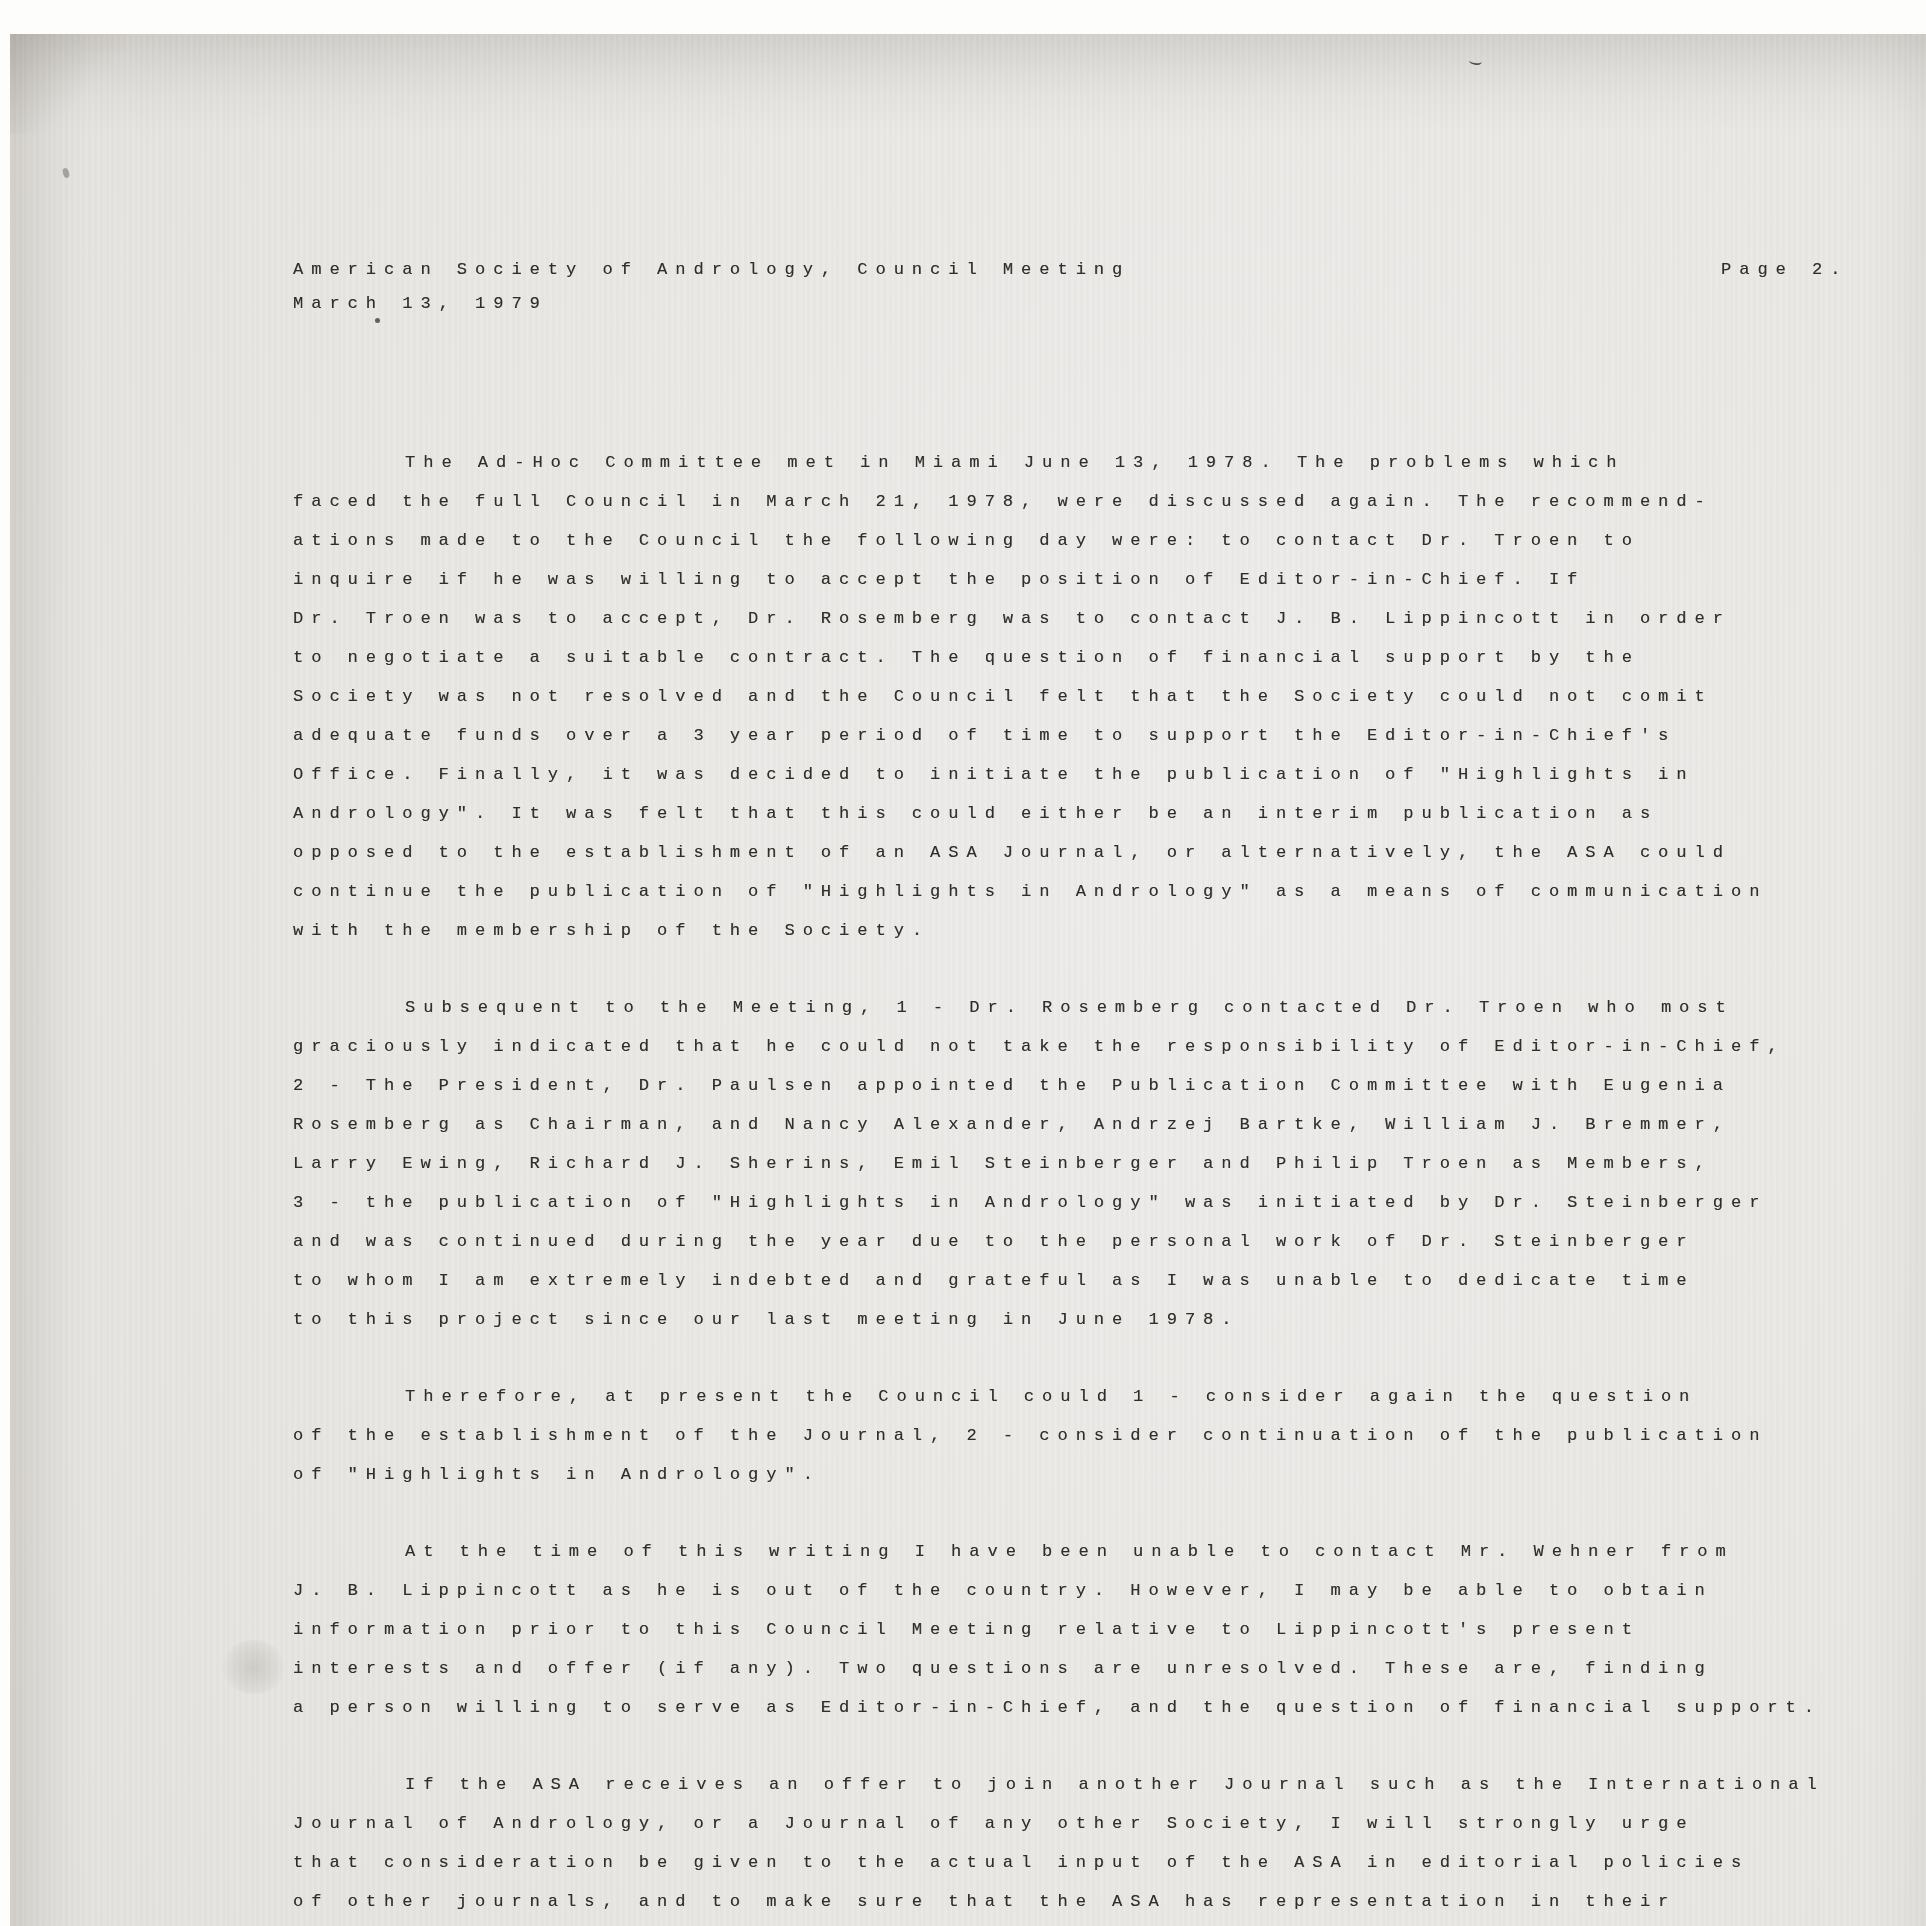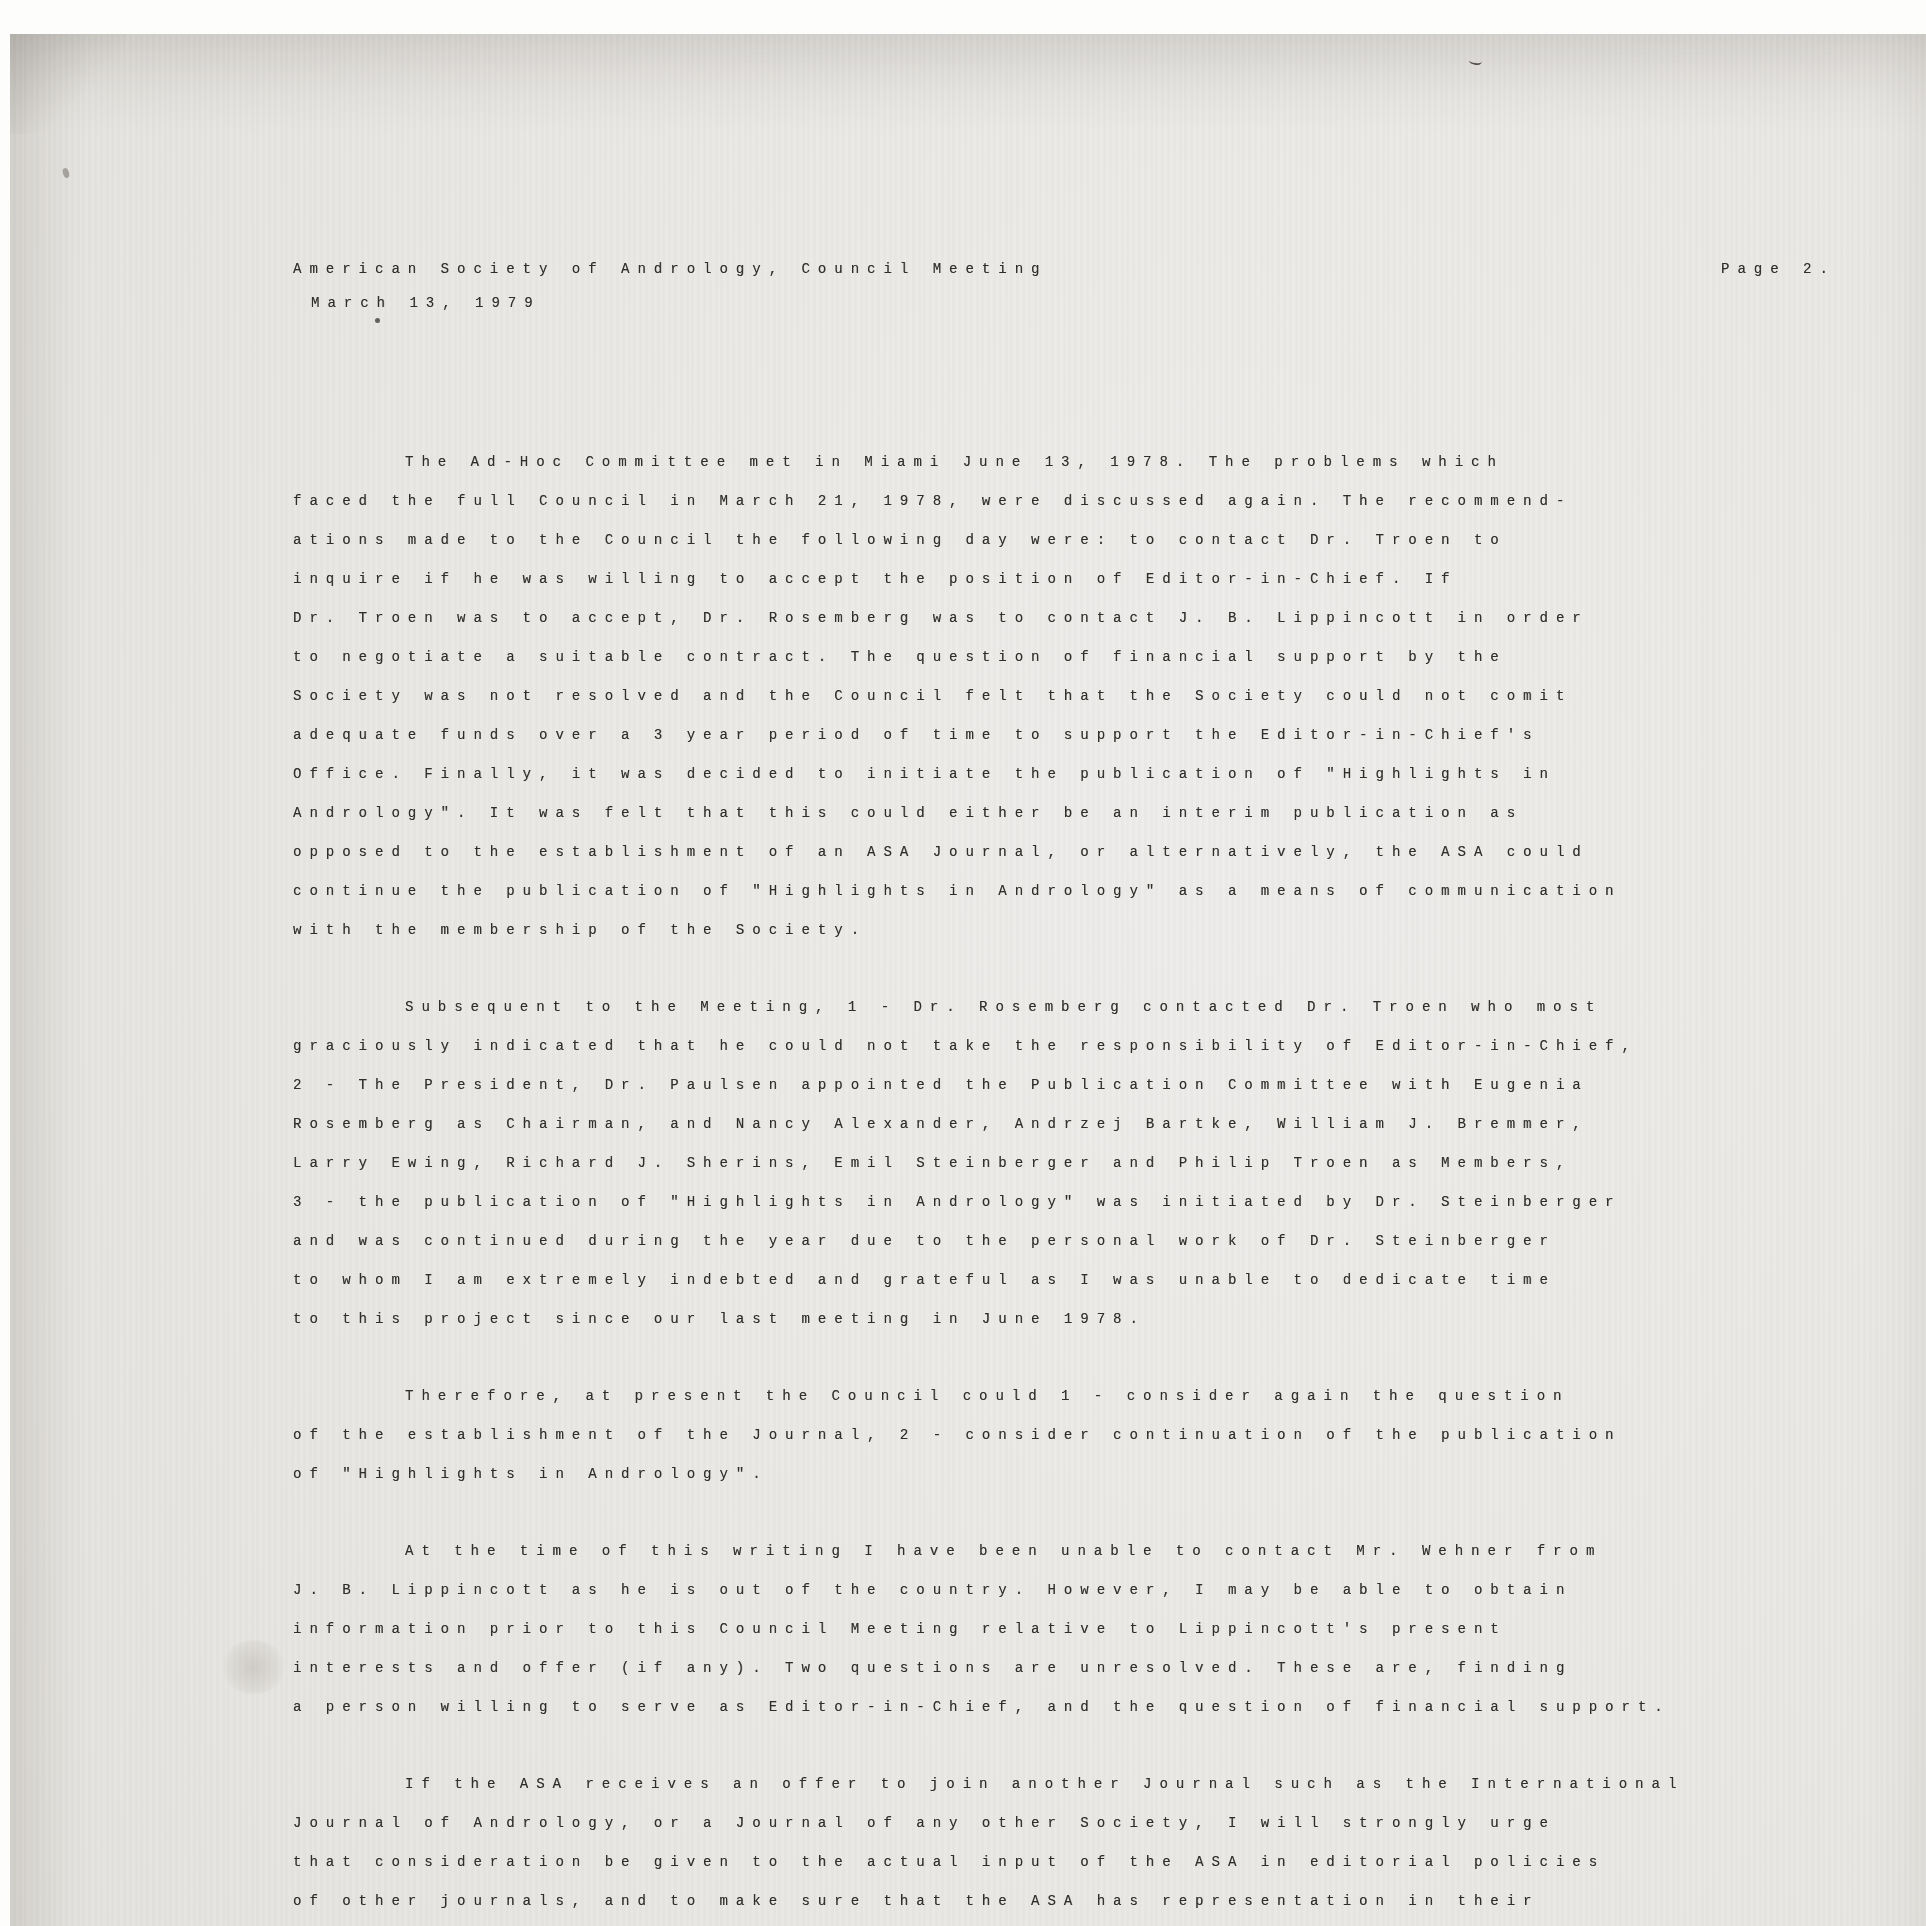--- a/index.html
+++ b/index.html
@@ -43,28 +43,28 @@
   .corner-fold {
     position: absolute;
     left: 0; top: 0;
     width: 116px; height: 100px;
     background: linear-gradient(135deg, rgba(85,80,70,0.14) 0%, rgba(85,80,70,0.05) 40%, transparent 62%);
     pointer-events: none;
   }
   
   .tw {
     color: #2f2e2b;
-    font-size: 14px;
+    font-size: 17px;
     letter-spacing: 8px;
     line-height: 39px;
     text-shadow: 0.3px 0.3px 0.4px rgba(42,40,36,0.42);
     white-space: pre-line;
   }
   .header-org   { position: absolute; left: 283px;  top: 216px; }
-  .header-date  { position: absolute; left: 301px;  top: 250px; }
+  .header-date  { position: absolute; left: 283px;  top: 250px; }
   .page-label   { position: absolute; left: 1711px; top: 216px; text-align: right; }
   .type-dot {
     position: absolute;
     left: 365px; top: 284px;
     width: 5px; height: 5px;
     border-radius: 50%;
     background: #3c3b38;
     opacity: 0.78;
   }
   .letter-body {

